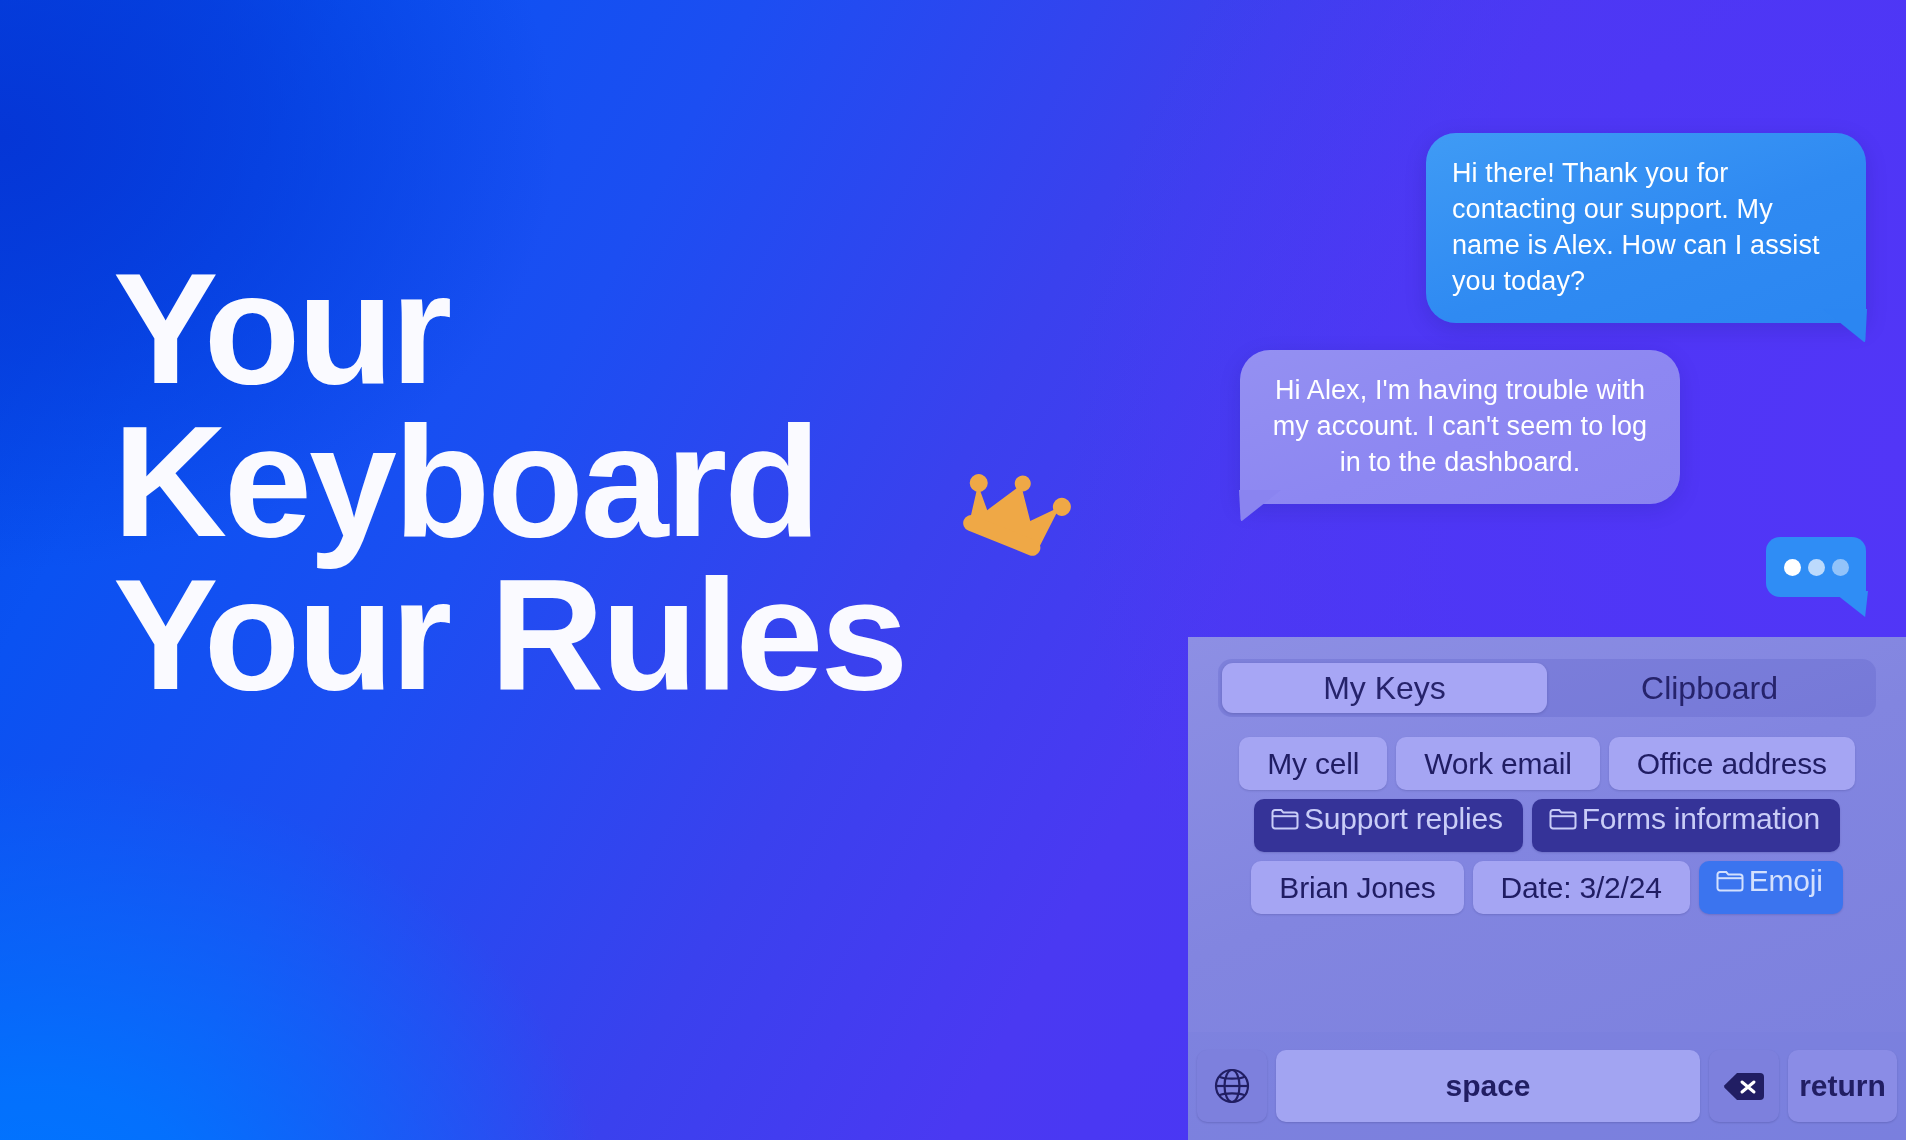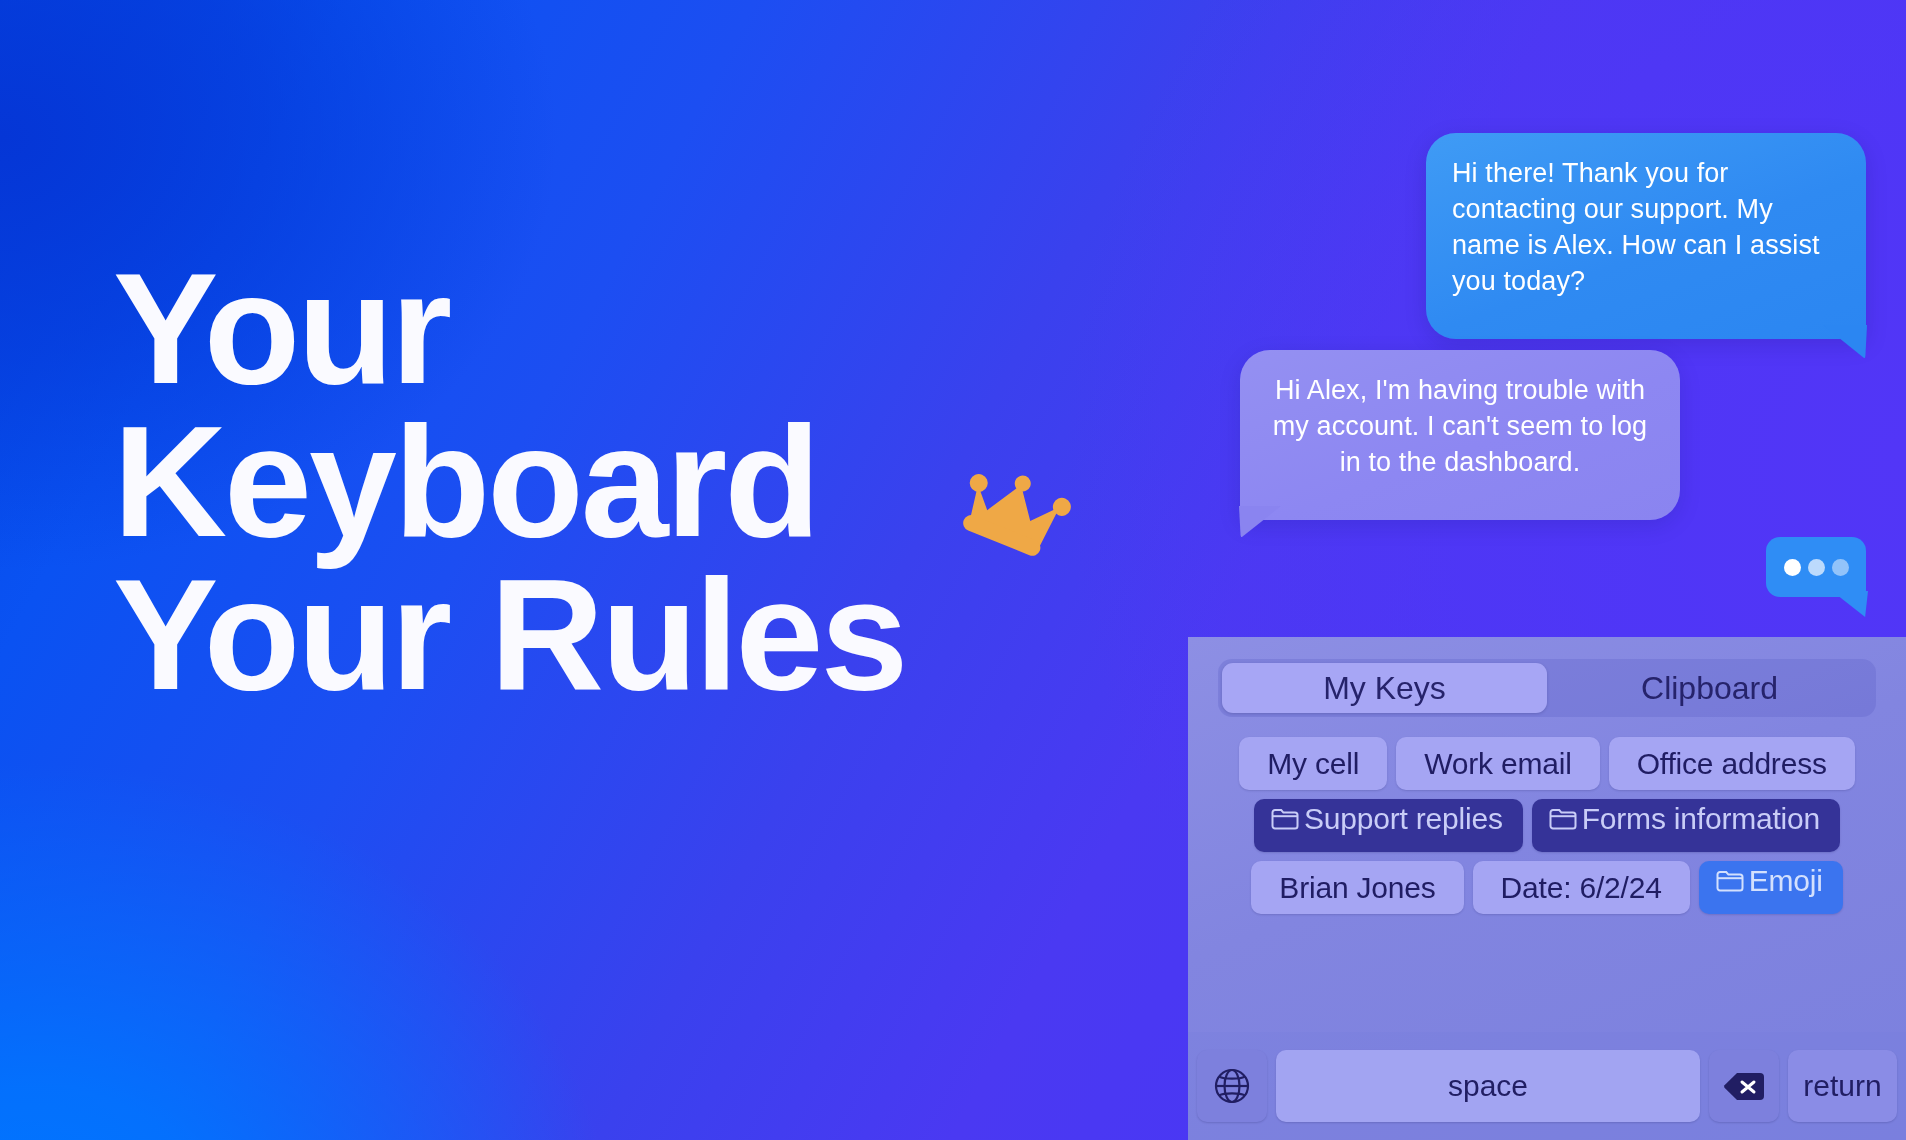--- a/index.html
+++ b/index.html
@@ -55,21 +55,21 @@
     transform:rotate(22deg);
   }
 
   
   .bubble{
     position:absolute;
     color:#ffffff;
     font-size:27px;
     line-height:36px;
     letter-spacing:0.1px;
-    padding:22px 26px 40px 26px;
+    padding:22px 26px 24px 26px;
   }
   #bubble-agent{
     right:40px; top:133px;
     width:440px;
     background:linear-gradient(160deg,#3f9bf5 0%,#2f8af2 55%,#2b86f2 100%);
     border-radius:30px 30px 6px 30px;
     box-shadow:0 6px 22px rgba(10,20,90,0.16);
   }
   #bubble-agent::after{
     content:"";
@@ -210,20 +210,21 @@
     gap:9px;
     padding:0 9px;
   }
   .kbd-key{
     height:72px;
     border-radius:10px;
     display:flex; align-items:center; justify-content:center;
     font-size:30px;
     color:#211e63;
     box-shadow:0 1px 2px rgba(30,30,90,0.2);
+    font-weight:bold;
   }
   #key-globe{ width:70px; background:#7d80dd; }
   #key-space{ flex:1; background:#a2a4f2; }
   #key-delete{ width:70px; background:#7d80dd; }
   #key-return{ width:109px; background:#8a8ce6; }
   .globe-icon{ width:38px; height:38px; }
   .delete-icon{ width:42px; height:31px; }
 </style>
 </head>
 <body>
@@ -302,21 +303,21 @@
         </svg>
         <span>Forms information</span>
       </div>
     </div>
 
     <div class="chip-row">
       <div class="chip">
         <span>Brian Jones</span>
       </div>
       <div class="chip">
-        <span>Date: 6/2/24</span>
+        <span>Date: 3/2/24</span>
       </div>
       <div class="chip folder folder-accent">
         <svg class="folder-icon" viewBox="0 0 30 24">
           <path d="M2.5 5.5 A2.5 2.5 0 0 1 5 3 h6.2 l2.2 2.6 H25 A2.5 2.5 0 0 1 27.5 8.1 V19 A2.5 2.5 0 0 1 25 21.5 H5 A2.5 2.5 0 0 1 2.5 19 Z" fill="none" stroke="currentColor" stroke-width="2"></path>
           <path d="M2.5 9.2 H27.5" fill="none" stroke="currentColor" stroke-width="2"></path>
         </svg>
         <span>Emoji</span>
       </div>
     </div>
 

